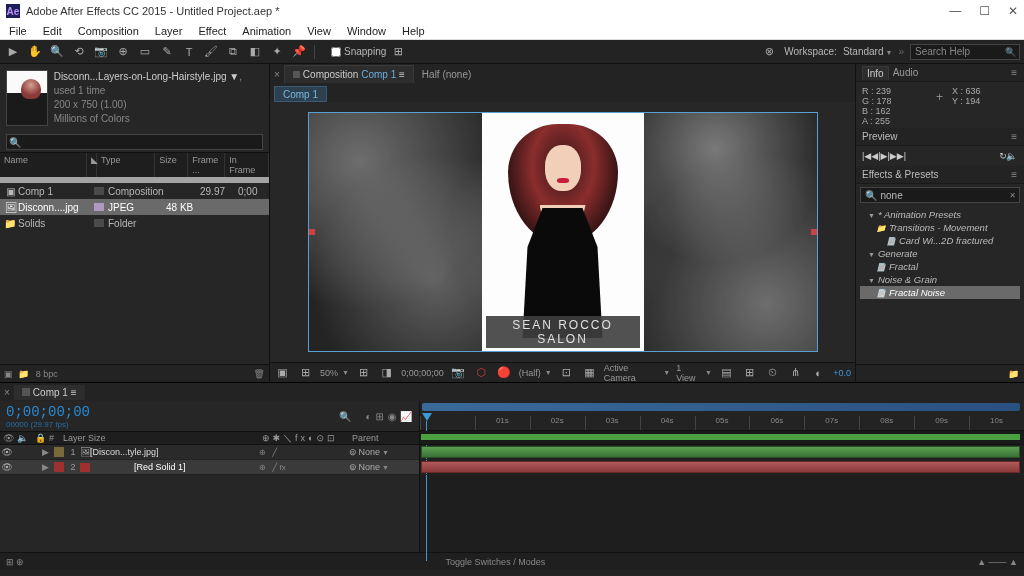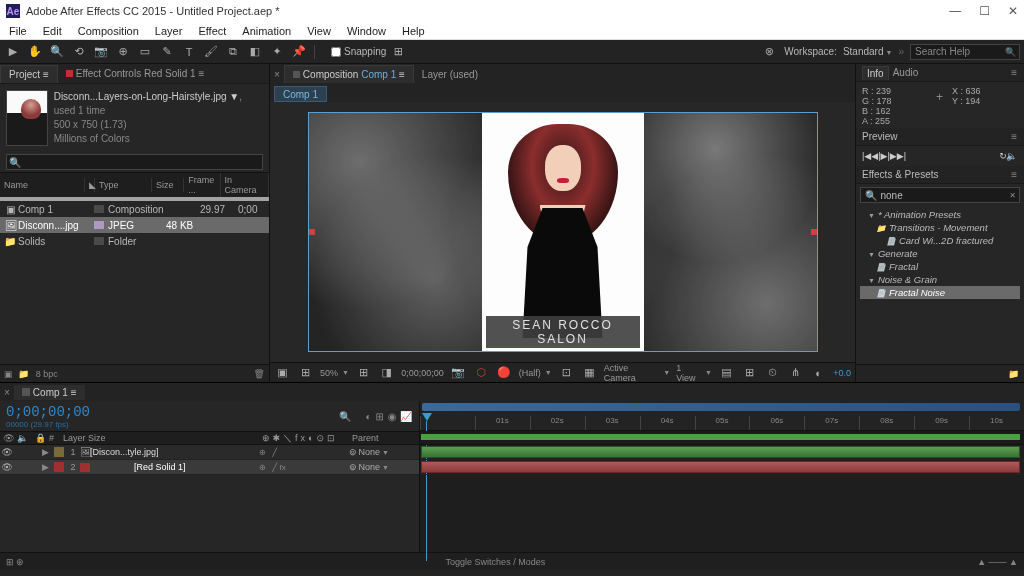--- a/index.html
+++ b/index.html
@@ -32,21 +32,21 @@
 .panel-tabs { height: 20px; display: flex; align-items: center; background: #232323; border-bottom: 1px solid #1a1a1a; }
 .tab { padding: 3px 8px; font-size: 10px; color: #999; }
 .tab.active { background: #2d2d2d; color: #ccc; border: 1px solid #3a3a3a; border-bottom: none; }
 .proj-header { display: flex; padding: 6px; gap: 6px; }
 .thumb { width: 48px; height: 56px; background: linear-gradient(180deg, #fafafa 0%, #fafafa 40%, #1a1a1a 40%, #1a1a1a 100%); border: 1px solid #444; position: relative; }
 .thumb::after { content:''; position: absolute; top: 8px; left: 14px; width: 20px; height: 20px; background: radial-gradient(circle at 50% 30%, #d4a090 0%, #8b3a3a 60%); border-radius: 50% 50% 40% 40%; }
 .proj-info { font-size: 10px; color: #ccc; line-height: 1.4; }
 .proj-info .dim { color: #888; }
 .proj-search { margin: 2px 6px; height: 16px; background: #1a1a1a; border: 1px solid #444; display: flex; align-items: center; padding: 0 2px; color: #777; }
 .proj-list { flex: 1; }
-.proj-cols { display: flex; background: #1e1e1e; border-top: 1px solid #111; border-bottom: 4px solid #a3a3a3; font-size: 9px; color: #999; align-items: center; }
+.proj-cols { display: flex; background: #1e1e1e; border-top: 1px solid #111; border-bottom: 6px solid #a3a3a3; font-size: 9px; color: #999; }
 .proj-cols > div { padding: 2px 4px; border-right: 1px solid #333; }
 .proj-row { display: flex; align-items: center; height: 16px; font-size: 10px; padding-left: 4px; }
 .proj-row.sel { background: #6a6a6a; color: #fff; }
 .row-ico { width: 14px; display: inline-flex; justify-content: center; }
 .proj-footer { height: 18px; background: #232323; border-top: 1px solid #111; display: flex; align-items: center; gap: 6px; padding: 0 4px; font-size: 9px; color: #888; }
 
 
 .viewer { flex: 1; background: #232323; display: flex; flex-direction: column; border-right: 1px solid #111; }
 .viewer-tabs { height: 20px; display: flex; align-items: center; background: #232323; }
 .comp-crumb { height: 16px; background: #2d4050; display: flex; align-items: center; padding: 0 8px; font-size: 10px; color: #7ab8e0; border: 1px solid #3a5a75; margin: 2px 0 0 4px; width: fit-content; }
@@ -181,41 +181,37 @@
     <span>Workspace:</span>
     <span class="dd-arrow">Standard</span>
     <span style="color:#666">»</span>
     <div class="search-box">Search Help</div>
   </div>
 </div>
 
 <div class="main">
 
   <div class="project-panel">
-    <div class="panel-tabs">
-      <div class="tab active"><span>Project</span> <span class="pmenu">≡</span></div>
-      <div class="tab"><span style="width:7px;height:7px;background:#c03030;display:inline-block;margin-right:3px"></span><span>Effect Controls Red Solid 1</span> <span class="pmenu">≡</span></div>
-    </div>
     <div class="proj-header">
       <div class="thumb"></div>
       <div class="proj-info">
         <div><span>Disconn...Layers-on-Long-Hairstyle.jpg ▼</span><span class="dim">, used 1 time</span></div>
-        <div class="dim">500 x 750 (1.73)</div>
+        <div class="dim">200 x 750 (1.00)</div>
         <div class="dim">Millions of Colors</div>
       </div>
     </div>
     <div class="proj-search">🔍</div>
     <div class="proj-list">
       <div class="proj-cols">
         <div style="width:90px">Name</div>
         <div style="width:10px">◣</div>
         <div style="width:60px">Type</div>
         <div style="width:34px">Size</div>
         <div style="width:38px">Frame ...</div>
-        <div>In Camera</div>
+        <div>In Frame</div>
       </div>
       <div class="proj-row">
         <span class="row-ico">▣</span>
         <span style="width:76px">Comp 1</span>
         <span style="width:10px;height:8px;background:#4a4a4a;display:inline-block"></span>
         <span style="width:62px;padding-left:4px">Composition</span>
         <span style="width:34px"></span>
         <span style="width:38px">29.97</span>
         <span>0;00</span>
       </div>
@@ -238,21 +234,21 @@
       <span>📁</span>
       <span>8 bpc</span>
       <span style="margin-left:auto">🗑</span>
     </div>
   </div>
 
   <div class="viewer">
     <div class="viewer-tabs">
       <span style="padding:0 4px;color:#888">×</span>
       <div class="tab active"><span style="width:7px;height:7px;background:#555;display:inline-block;margin-right:3px"></span><span>Composition</span> <span style="color:#6ab0e0">Comp 1</span> <span class="pmenu">≡</span></div>
-      <div class="tab">Layer (used)</div>
+      <div class="tab">Half (none)</div>
     </div>
     <div class="comp-crumb">Comp 1</div>
     <div class="canvas-area">
       <div class="canvas">
         <div class="smoke"></div>
         <div class="photo">
           <div class="photo-head"></div>
           <div class="photo-face"></div>
           <div class="photo-lips"></div>
           <div class="photo-neck"></div>

